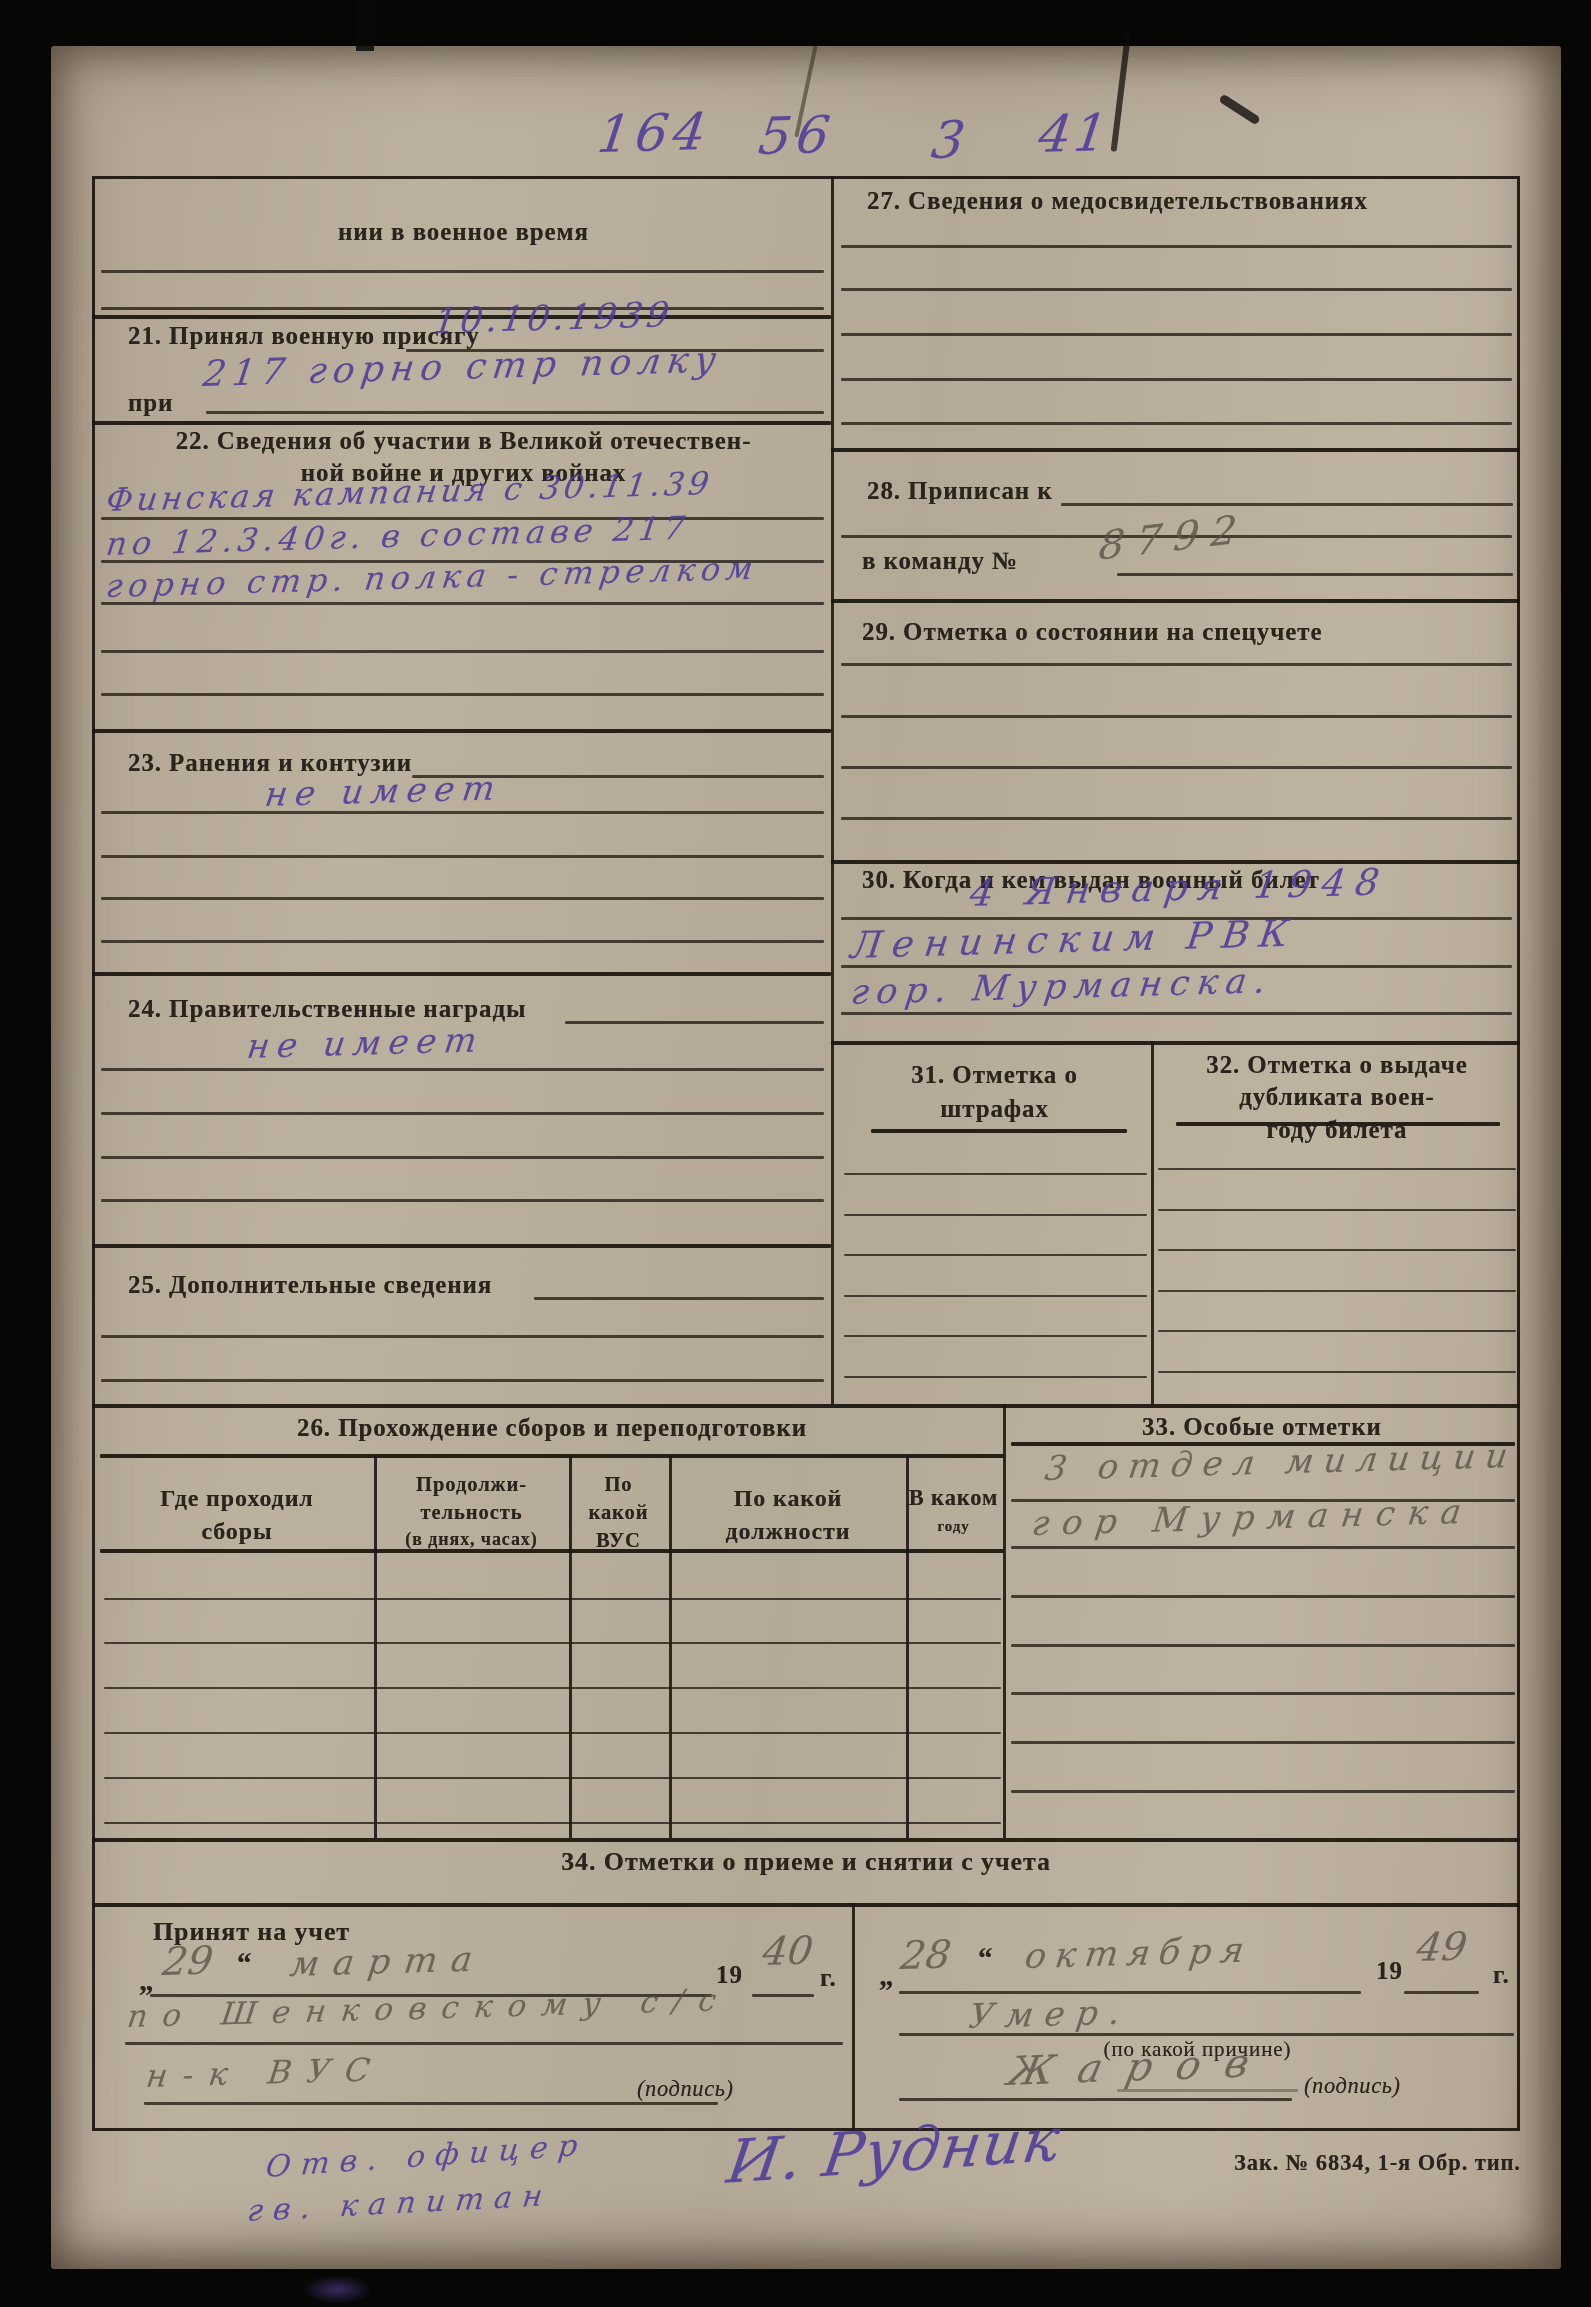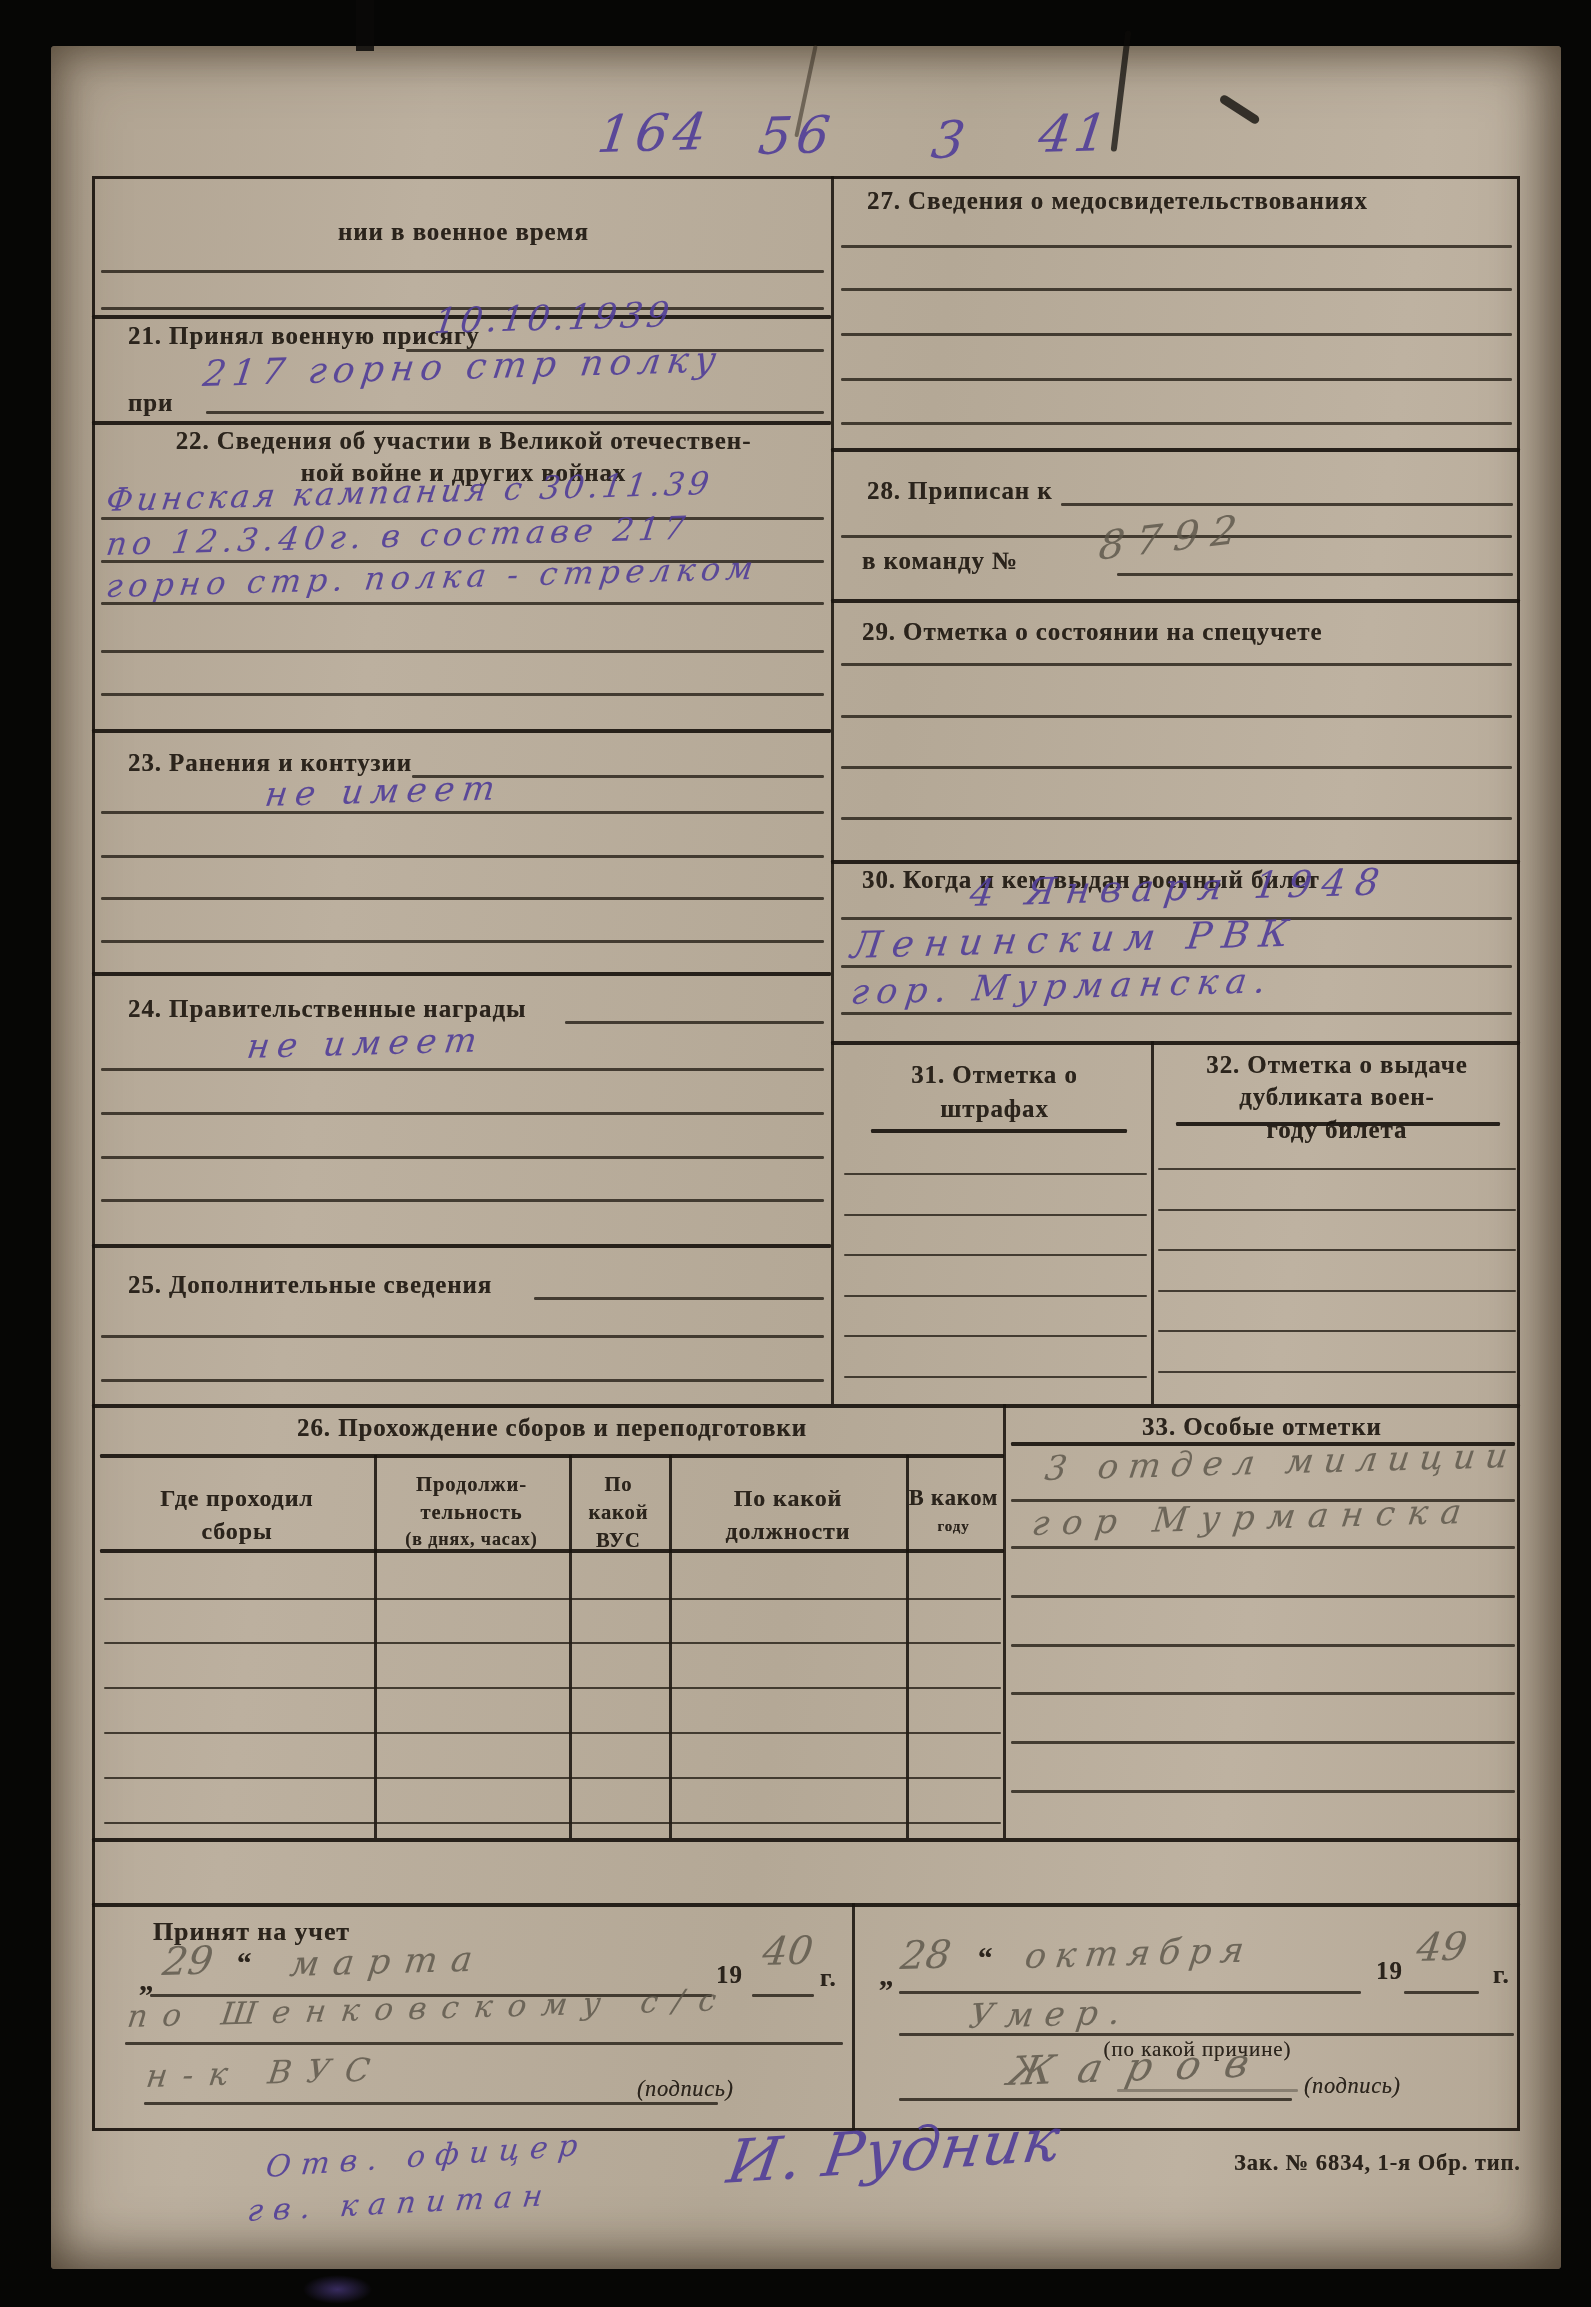--- a/index.html
+++ b/index.html
@@ -182,20 +182,21 @@
   <div class="hw pencil" style="left:1048px;top:1448px;font-size:34px;letter-spacing:10px">3 отдел милиции</div>
   <i class="rule" style="left:1011px;top:1499px;width:504px"></i>
   <div class="hw pencil" style="left:1035px;top:1503px;font-size:34px;letter-spacing:12.5px">гор Мурманска</div>
   <i class="rule" style="left:1011px;top:1546px;width:504px"></i>
   <i class="rule" style="left:1011px;top:1595px;width:504px"></i>
   <i class="rule" style="left:1011px;top:1644px;width:504px"></i>
   <i class="rule" style="left:1011px;top:1692px;width:504px"></i>
   <i class="rule" style="left:1011px;top:1741px;width:504px"></i>
   <i class="rule" style="left:1011px;top:1790px;width:504px"></i>
 
+  <div class="pt ctr" style="left:92px;top:1847px;width:1428px;font-size:26px">34. Отметки о приеме и снятии с учета</div>
 
   <div class="pt" style="left:153px;top:1917px;font-size:26px">Принят на учет</div>
   <div class="pt" style="left:139px;top:1964px;font-size:29px">„</div>
   <div class="hw pencil" style="left:166px;top:1939px;font-size:39px">29</div>
   <div class="pt" style="left:237px;top:1947px;font-size:29px">“</div>
   <div class="hw pencil" style="left:293px;top:1944px;font-size:35px;letter-spacing:13.7px">марта</div>
   <div class="pt" style="left:716px;top:1961px;font-size:25px">19</div>
   <div class="hw pencil" style="left:766px;top:1929px;font-size:39px">40</div>
   <div class="pt" style="left:820px;top:1964px;font-size:25px">г.</div>
   <i class="rule" style="left:150px;top:1994px;width:562px"></i>

